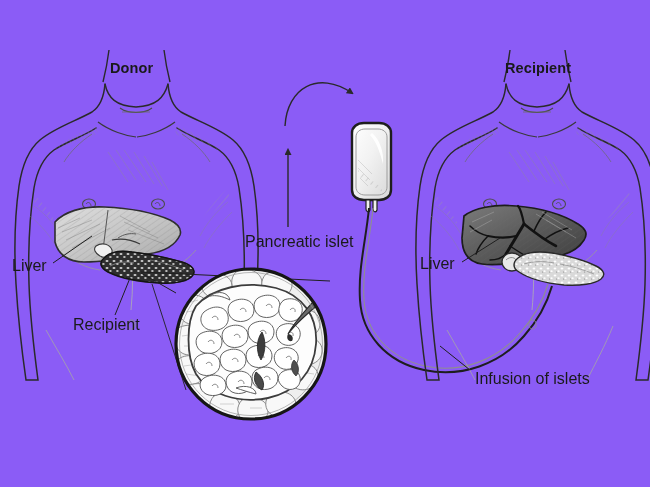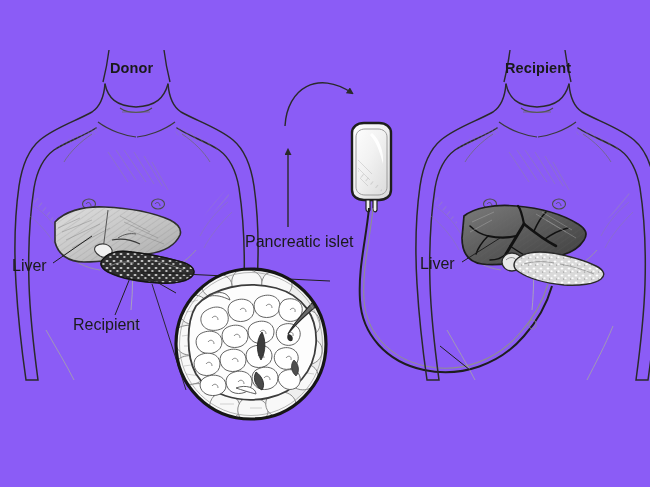--- a/index.html
+++ b/index.html
@@ -481,14 +481,15 @@
   <div class="lbl title" id="lbl-recipient">Recipient</div>
 
   <div class="lbl anno" id="lbl-liver-d">Liver</div>
 
   <div class="lbl anno" id="lbl-pancreas">Recipient</div>
 
   <div class="lbl anno" id="lbl-islet">Pancreatic islet</div>
 
   <div class="lbl anno" id="lbl-liver-r">Liver</div>
 
+  <div class="lbl anno" id="lbl-infusion">Infusion of islets</div>
 
 </div>
 
 </body></html>

